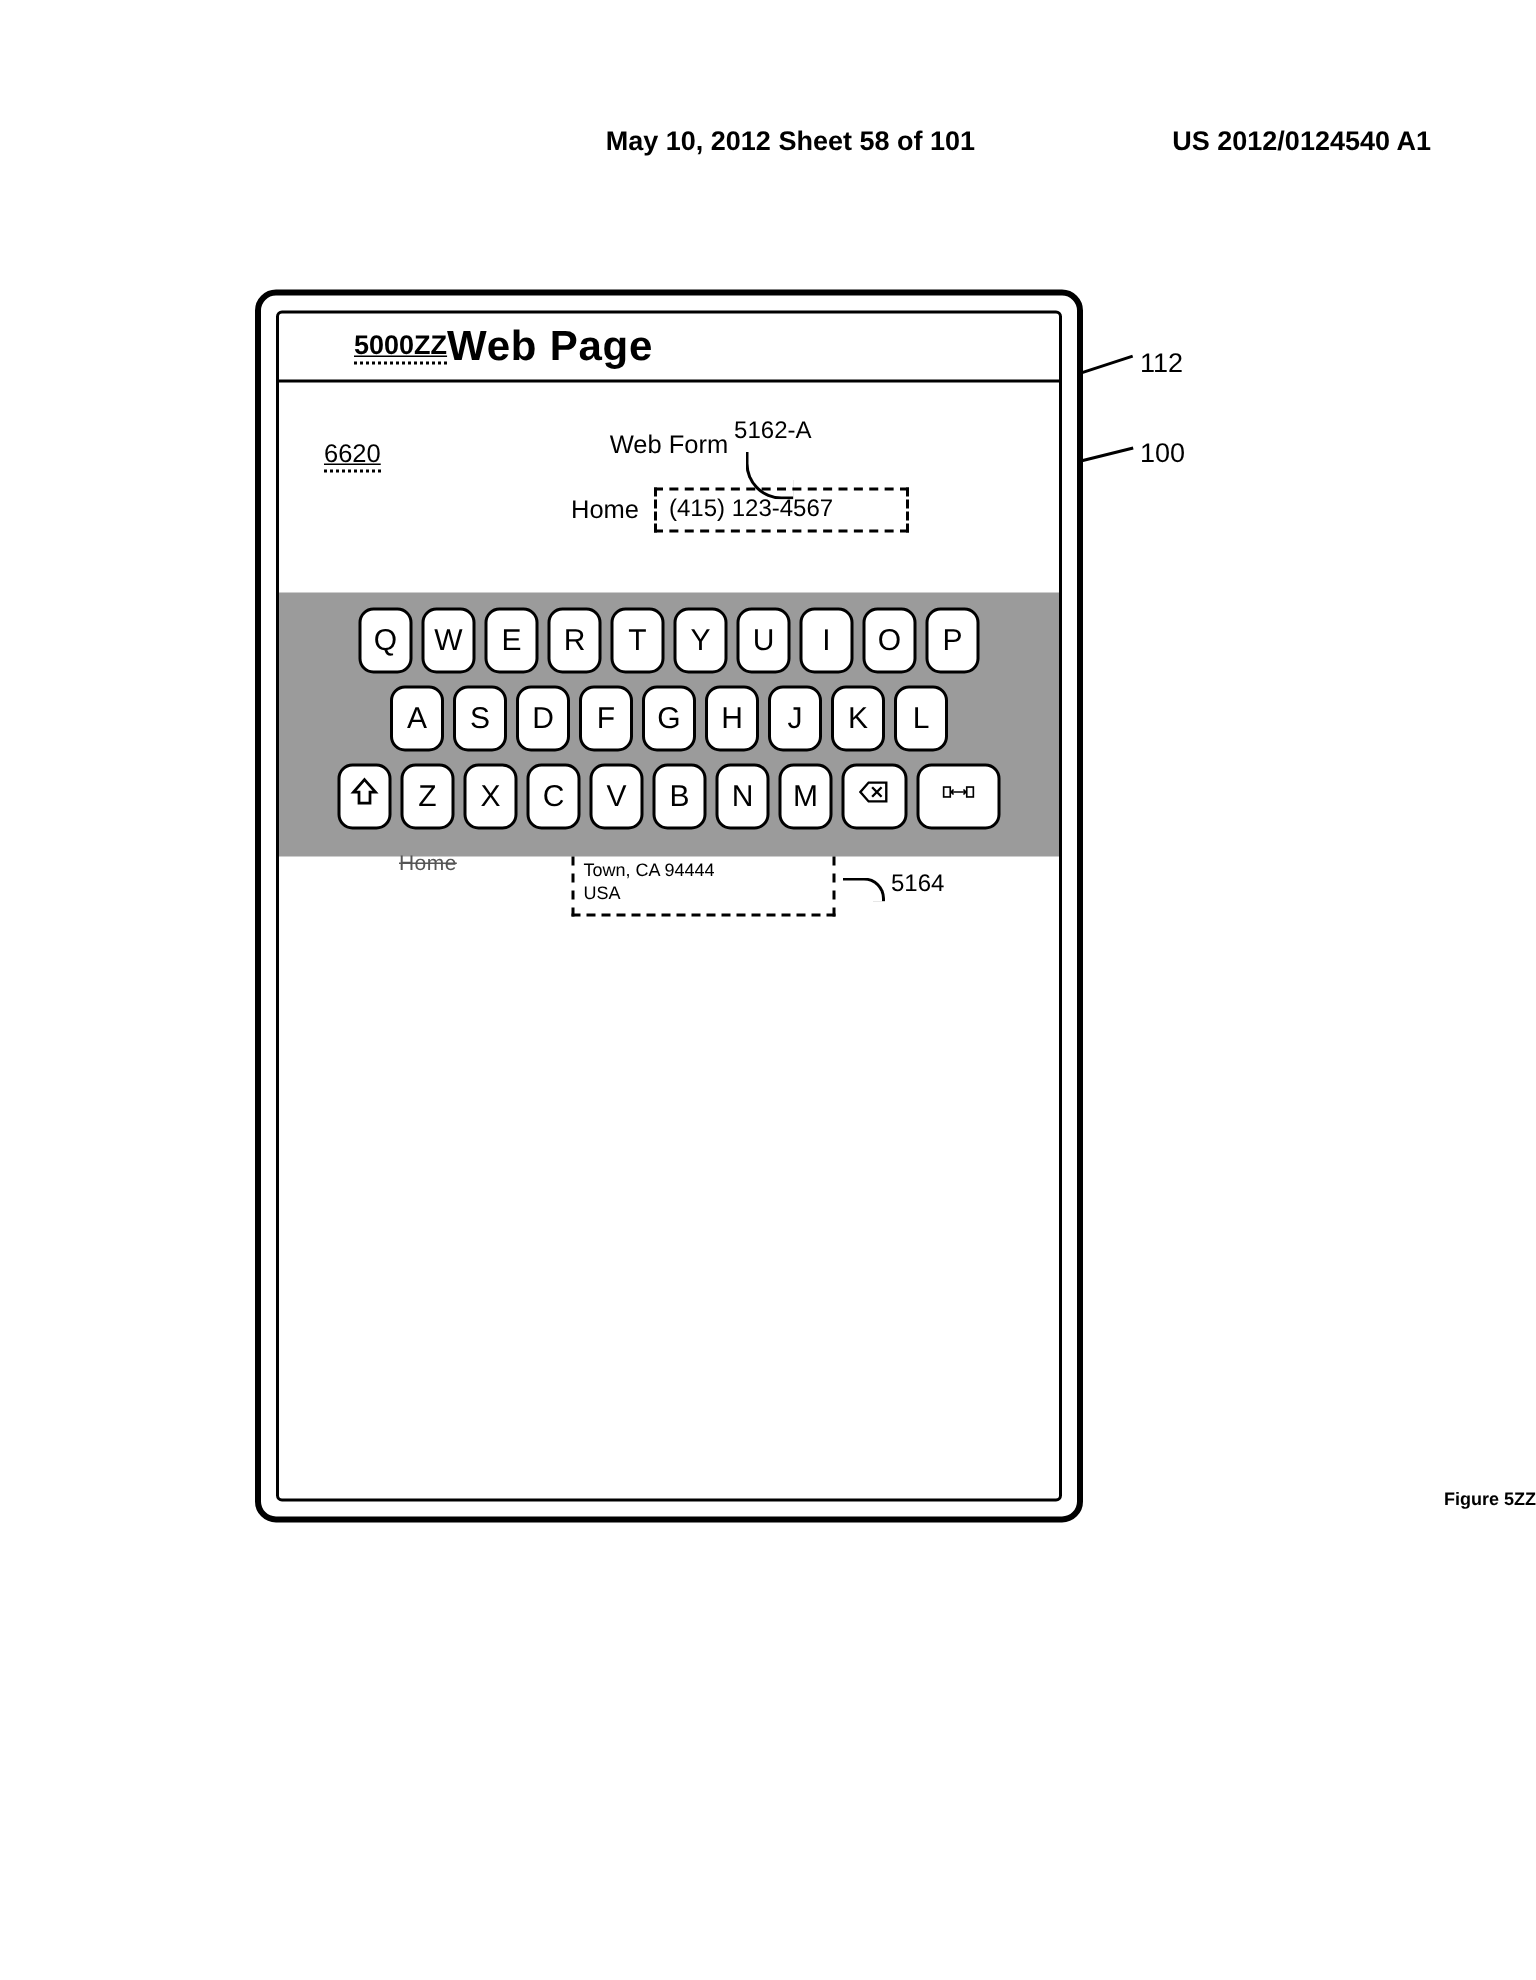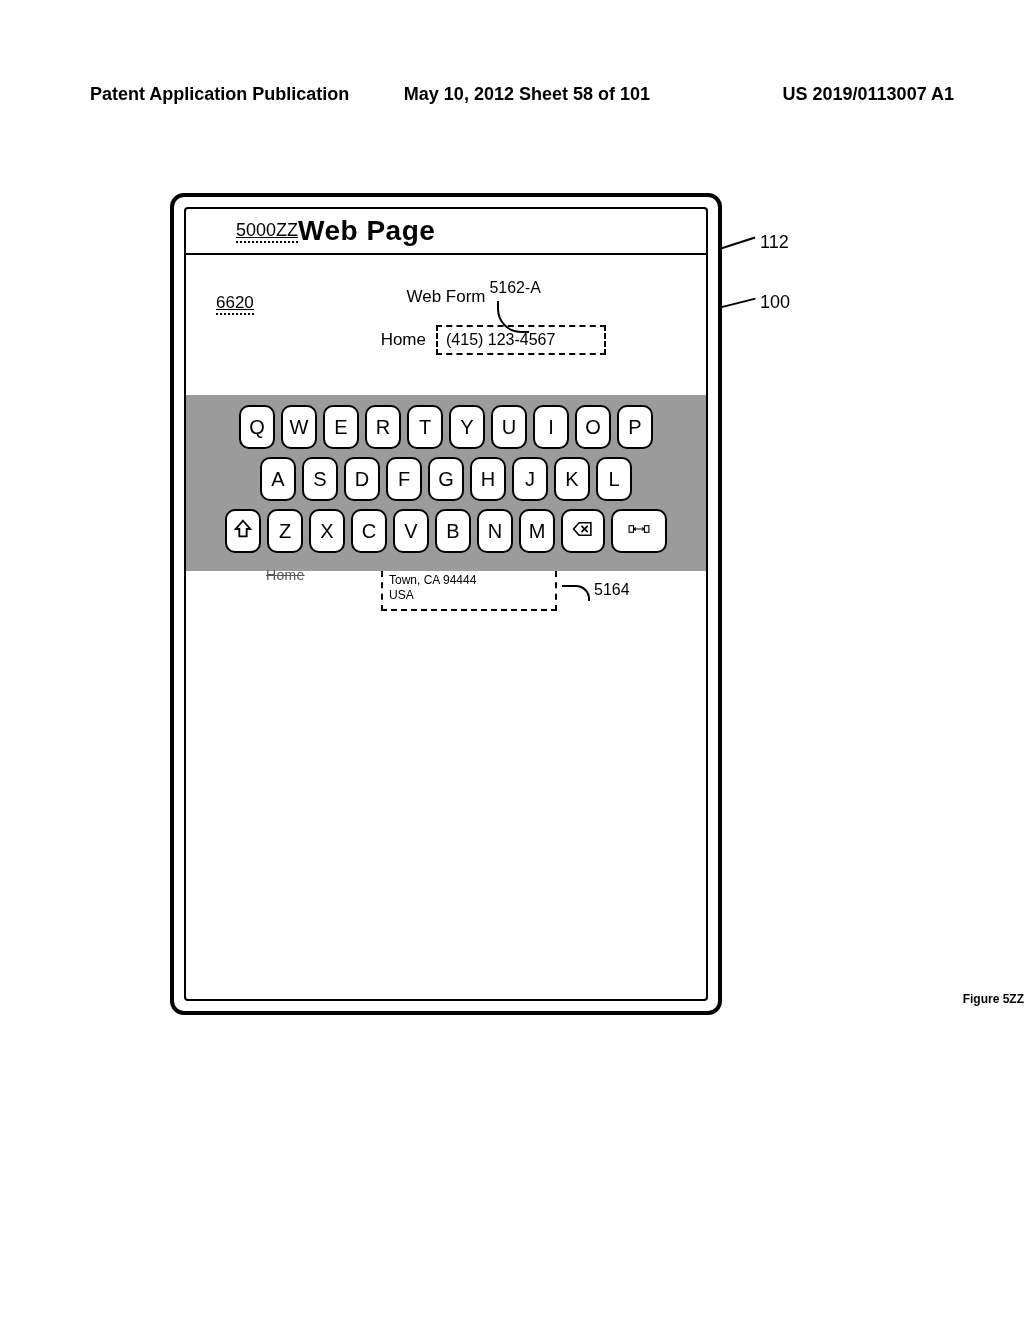--- a/index.html
+++ b/index.html
@@ -47,20 +47,21 @@
     align-items: center;
     height: 46px;
     border-bottom: 2px solid #000;
     padding: 0 10px;
   }
   .titlebar .ref {
     font-size: 18px;
     text-decoration: underline;
     margin-left: 40px;
     border-bottom: 2px dotted #000;
+    font-weight: bold;
   }
   .titlebar .title {
     font-weight: 900;
     font-size: 28px;
     letter-spacing: 0.5px;
   }
 
   .form-area {
     position: relative;
     height: 140px;
@@ -215,23 +216,22 @@
     width: 100%;
     text-align: right;
     font-size: 12px;
     font-weight: bold;
   }
 </style>
 </head>
 <body>
 
 <div class="page-header">
-  <span class="left">Patent Application Publication</span>
   <span class="mid">May 10, 2012  Sheet 58 of 101</span>
-  <span class="right">US 2019/0113007 A1</span>
+  <span class="right">US 2012/0124540 A1</span>
 </div>
 
 <div class="outref r112">112</div>
 <div class="outref r100">100</div>
 
 <div class="device">
   <div class="screen">
 
     <div class="titlebar">
       <span class="ref">5000ZZ</span>

